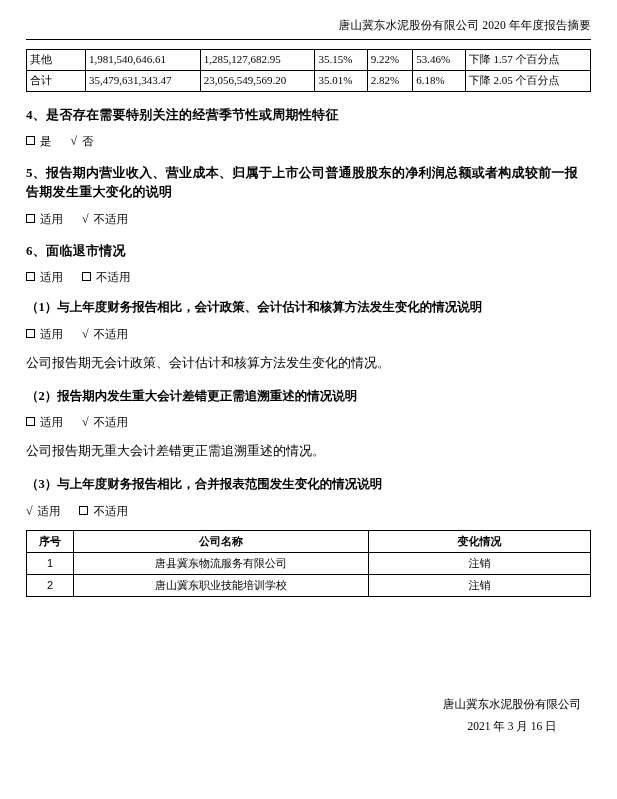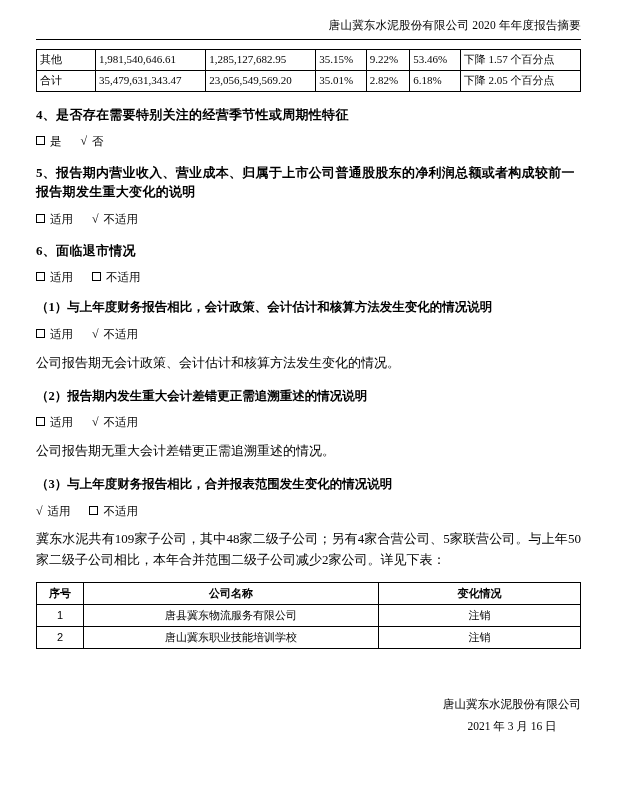--- a/index.html
+++ b/index.html
@@ -13,21 +13,21 @@
     font-family: "Liberation Serif", "DejaVu Serif", serif;
     color: #000000;
     position: relative;
     overflow: hidden;
   }
   .page {
     position: relative;
     width: 617px;
     height: 763px;
     box-sizing: border-box;
-    padding: 0 36px;
+    padding: 0 26px;
   }
   
   .header {
     padding-top: 18px;
     text-align: right;
     font-size: 11.5px;
     font-family: "Liberation Serif", serif;
     letter-spacing: 0.2px;
   }
   .header-rule {
@@ -195,21 +195,20 @@
     <span class="opt"><span class="box"></span><span>适用</span></span>
     <span class="opt"><span class="check">√</span><span>不适用</span></span>
   </div>
   <div class="para">公司报告期无重大会计差错更正需追溯重述的情况。</div>
 
   <div class="sub">（3）与上年度财务报告相比，合并报表范围发生变化的情况说明</div>
   <div class="choice">
     <span class="opt"><span class="check">√</span><span>适用</span></span>
     <span class="opt"><span class="box"></span><span>不适用</span></span>
   </div>
-  <div class="para">冀东水泥共有109家子公司，其中48家二级子公司；另有4家合营公司、5家联营公司。与上年50家二级子公司相比，本年合并范围二级子公司减少2家公司。详见下表：</div>
 
   <table class="subs">
     <thead>
       <tr>
         <th class="col-no">序号</th>
         <th class="col-name">公司名称</th>
         <th>变化情况</th>
       </tr>
     </thead>
     <tbody>

